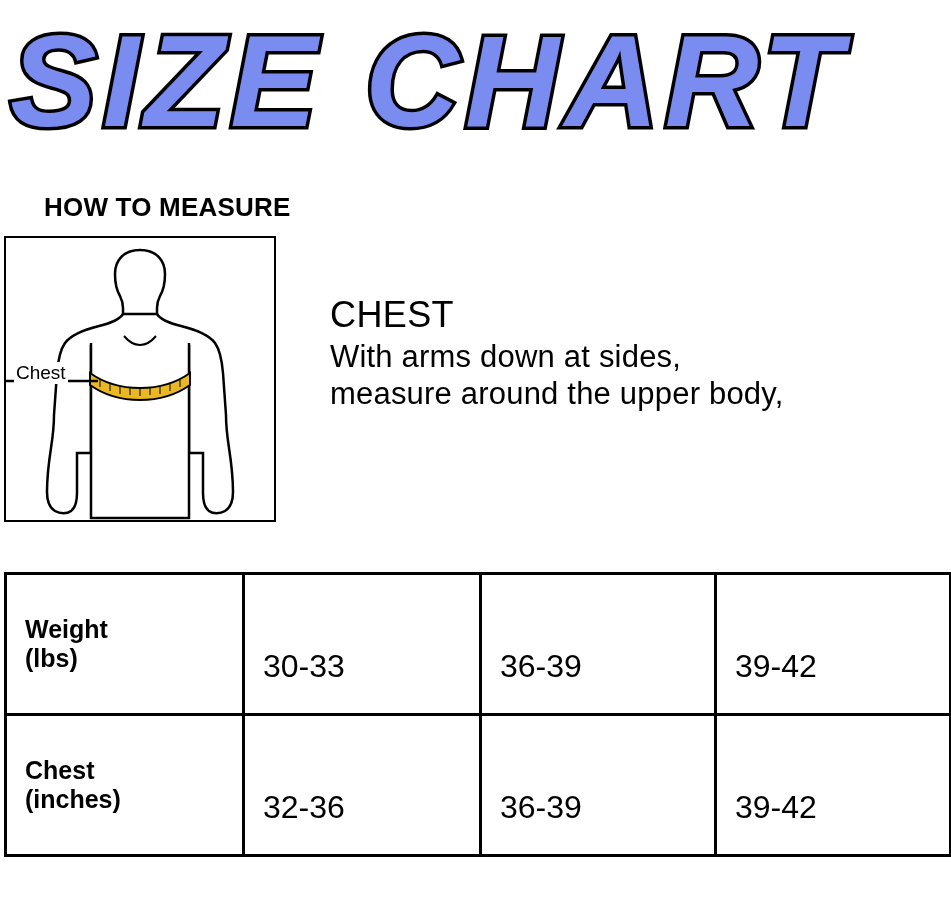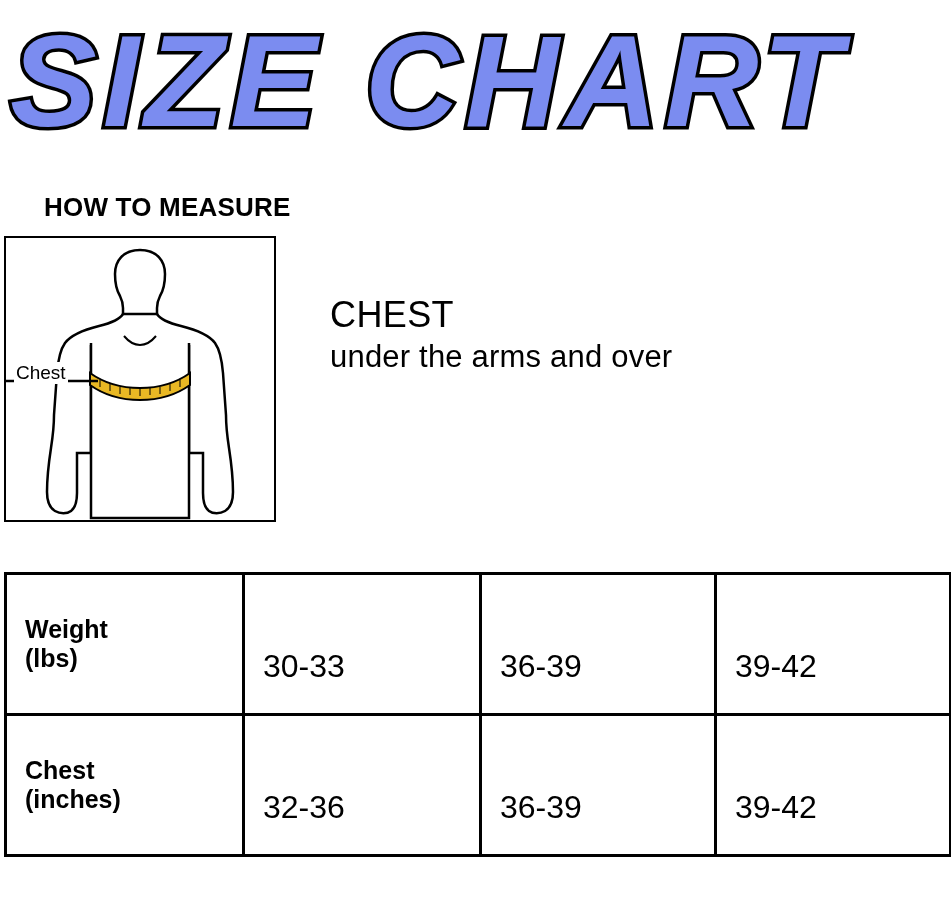--- a/index.html
+++ b/index.html
@@ -164,21 +164,22 @@
       <line x1="174" y1="142" x2="174" y2="149"></line>
     </g>
 
     <line x1="0" y1="143" x2="92" y2="143" stroke="#000000" stroke-width="2.5"></line>
   </svg>
 </div>
 <div class="chest-label">Chest</div>
 
 <div class="desc">
   <h2>CHEST</h2>
-  <p>under the arms and over</p>
+  <p>With arms down at sides,</p>
+  <p>measure around the upper body,</p>
 </div>
 
 <table class="size-table">
   <colgroup>
     <col class="c0">
       <col class="c1">
       <col class="c2">
       <col class="c3">
   </colgroup>
   <tbody>

